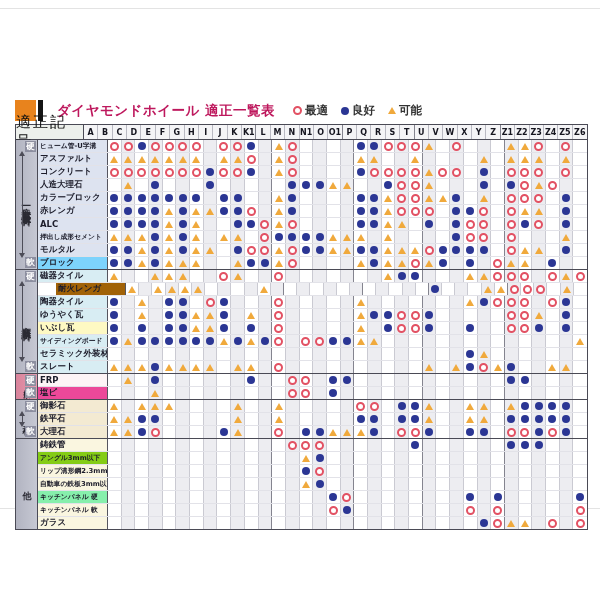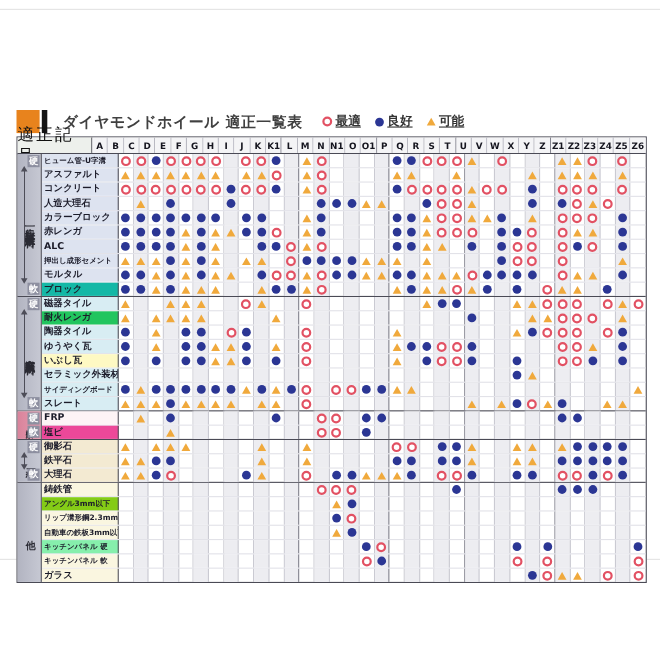--- a/index.html
+++ b/index.html
@@ -3,23 +3,23 @@
 <meta charset="utf-8">
 <style>
   html,body{margin:0;padding:0;background:#fff;}
   .page{position:relative;width:600px;height:600px;background:#ffffff;overflow:hidden;
         font-family:"DejaVu Sans","Liberation Sans",sans-serif;color:#111;}
   .hairline{position:absolute;left:0;right:0;height:1px;background:#e3e3e3;}
   
   .titlebar{position:absolute;left:15px;top:99px;right:10px;height:23px;display:flex;align-items:center;}
   .logo-orange{width:21px;height:21px;background:#e8831d;display:inline-block;}
   .logo-stripe{width:5px;height:21px;background:#141414;margin-left:2px;display:inline-block;}
-  .title-text{margin-left:14px;font-size:13.5px;font-weight:bold;letter-spacing:.5px;color:#404040;white-space:nowrap;}
+  .title-text{margin-left:14px;font-size:13.5px;font-weight:bold;letter-spacing:.5px;color:#be185d;white-space:nowrap;}
   .legend{display:flex;margin-left:18px;gap:13px;align-items:center;}
-  .leg-item{display:flex;align-items:center;gap:3px;font-size:11.5px;font-weight:bold;color:#333;white-space:nowrap;text-decoration:underline;}
+  .leg-item{display:flex;align-items:center;gap:3px;font-size:11.5px;font-weight:bold;color:#333;white-space:nowrap;}
   
   .sym{display:inline-block;}
   .sym-o{width:5px;height:5px;border:2px solid #e25163;border-radius:50%;background:#fff;}
   .sym-b{width:8px;height:8px;border-radius:50%;background:#2b3694;}
   .sym-t{width:0;height:0;border-left:4.5px solid transparent;border-right:4.5px solid transparent;border-bottom:7.5px solid #f0a93c;}
   
   .dtable{position:absolute;left:15px;top:124px;width:573px;border:1px solid #4a4a55;background:#fff;box-sizing:border-box;}
   .thead{display:flex;height:14px;border-bottom:1px solid #4a4a55;}
   .corner{width:68px;box-sizing:border-box;border-right:1px solid #4a4a55;background:#edf0ec;
           font-size:15px;font-weight:normal;display:flex;align-items:center;justify-content:center;letter-spacing:2px;}
@@ -915,21 +915,21 @@
                   <span class="sym sym-t"></span>
                 </div>
                 <div class="cell"></div>
                 <div class="cell alt">
                   <span class="sym sym-b"></span>
                 </div>
                 <div class="cell"></div>
               </div>
             </div>
             <div class="mrow">
-              <div class="rlabel" style="background: #14b8a6;">ブロック</div>
+              <div class="rlabel" style="background: #7dd3fc;">ブロック</div>
               <div class="cells">
                 <div class="cell">
                   <span class="sym sym-b"></span>
                 </div>
                 <div class="cell alt">
                   <span class="sym sym-b"></span>
                 </div>
                 <div class="cell">
                   <span class="sym sym-t"></span>
                 </div>
@@ -1089,21 +1089,21 @@
                 </div>
                 <div class="cell alt">
                   <span class="sym sym-t"></span>
                 </div>
                 <div class="cell">
                   <span class="sym sym-o"></span>
                 </div>
               </div>
             </div>
             <div class="mrow">
-              <div class="rlabel" style="background: #22c55e;">耐火レンガ</div>
+              <div class="rlabel" style="background: #a16207; margin-left: 18px;">耐火レンガ</div>
               <div class="cells">
                 <div class="cell">
                   <span class="sym sym-t"></span>
                 </div>
                 <div class="cell alt"></div>
                 <div class="cell">
                   <span class="sym sym-t"></span>
                 </div>
                 <div class="cell alt">
                   <span class="sym sym-t"></span>
@@ -1381,20 +1381,100 @@
                   <span class="sym sym-b"></span>
                 </div>
                 <div class="cell"></div>
                 <div class="cell alt">
                   <span class="sym sym-b"></span>
                 </div>
                 <div class="cell"></div>
               </div>
             </div>
             <div class="mrow">
+              <div class="rlabel small" style="background: rgb(216, 237, 243);">サイディングボード</div>
+              <div class="cells">
+                <div class="cell">
+                  <span class="sym sym-b"></span>
+                </div>
+                <div class="cell alt">
+                  <span class="sym sym-t"></span>
+                </div>
+                <div class="cell">
+                  <span class="sym sym-b"></span>
+                </div>
+                <div class="cell alt">
+                  <span class="sym sym-b"></span>
+                </div>
+                <div class="cell">
+                  <span class="sym sym-b"></span>
+                </div>
+                <div class="cell alt">
+                  <span class="sym sym-b"></span>
+                </div>
+                <div class="cell">
+                  <span class="sym sym-b"></span>
+                </div>
+                <div class="cell alt">
+                  <span class="sym sym-b"></span>
+                </div>
+                <div class="cell">
+                  <span class="sym sym-t"></span>
+                </div>
+                <div class="cell alt">
+                  <span class="sym sym-b"></span>
+                </div>
+                <div class="cell">
+                  <span class="sym sym-t"></span>
+                </div>
+                <div class="cell alt hv">
+                  <span class="sym sym-b"></span>
+                </div>
+                <div class="cell">
+                  <span class="sym sym-o"></span>
+                </div>
+                <div class="cell alt"></div>
+                <div class="cell">
+                  <span class="sym sym-o"></span>
+                </div>
+                <div class="cell alt">
+                  <span class="sym sym-o"></span>
+                </div>
+                <div class="cell">
+                  <span class="sym sym-b"></span>
+                </div>
+                <div class="cell alt hv">
+                  <span class="sym sym-b"></span>
+                </div>
+                <div class="cell">
+                  <span class="sym sym-t"></span>
+                </div>
+                <div class="cell alt">
+                  <span class="sym sym-t"></span>
+                </div>
+                <div class="cell"></div>
+                <div class="cell alt"></div>
+                <div class="cell hv"></div>
+                <div class="cell alt"></div>
+                <div class="cell"></div>
+                <div class="cell alt"></div>
+                <div class="cell"></div>
+                <div class="cell alt"></div>
+                <div class="cell hv"></div>
+                <div class="cell alt"></div>
+                <div class="cell"></div>
+                <div class="cell alt"></div>
+                <div class="cell"></div>
+                <div class="cell alt"></div>
+                <div class="cell">
+                  <span class="sym sym-t"></span>
+                </div>
+              </div>
+            </div>
+            <div class="mrow">
               <div class="rlabel" style="background: rgb(216, 237, 243);">セラミック外装材</div>
               <div class="cells">
                 <div class="cell"></div>
                 <div class="cell alt"></div>
                 <div class="cell"></div>
                 <div class="cell alt"></div>
                 <div class="cell"></div>
                 <div class="cell alt"></div>
                 <div class="cell"></div>
                 <div class="cell alt"></div>
@@ -1422,100 +1502,20 @@
                 <div class="cell alt">
                   <span class="sym sym-t"></span>
                 </div>
                 <div class="cell hv"></div>
                 <div class="cell alt"></div>
                 <div class="cell"></div>
                 <div class="cell alt"></div>
                 <div class="cell"></div>
                 <div class="cell alt"></div>
                 <div class="cell"></div>
-              </div>
-            </div>
-            <div class="mrow">
-              <div class="rlabel small" style="background: rgb(216, 237, 243);">サイディングボード</div>
-              <div class="cells">
-                <div class="cell">
-                  <span class="sym sym-b"></span>
-                </div>
-                <div class="cell alt">
-                  <span class="sym sym-t"></span>
-                </div>
-                <div class="cell">
-                  <span class="sym sym-b"></span>
-                </div>
-                <div class="cell alt">
-                  <span class="sym sym-b"></span>
-                </div>
-                <div class="cell">
-                  <span class="sym sym-b"></span>
-                </div>
-                <div class="cell alt">
-                  <span class="sym sym-b"></span>
-                </div>
-                <div class="cell">
-                  <span class="sym sym-b"></span>
-                </div>
-                <div class="cell alt">
-                  <span class="sym sym-b"></span>
-                </div>
-                <div class="cell">
-                  <span class="sym sym-t"></span>
-                </div>
-                <div class="cell alt">
-                  <span class="sym sym-b"></span>
-                </div>
-                <div class="cell">
-                  <span class="sym sym-t"></span>
-                </div>
-                <div class="cell alt hv">
-                  <span class="sym sym-b"></span>
-                </div>
-                <div class="cell">
-                  <span class="sym sym-o"></span>
-                </div>
-                <div class="cell alt"></div>
-                <div class="cell">
-                  <span class="sym sym-o"></span>
-                </div>
-                <div class="cell alt">
-                  <span class="sym sym-o"></span>
-                </div>
-                <div class="cell">
-                  <span class="sym sym-b"></span>
-                </div>
-                <div class="cell alt hv">
-                  <span class="sym sym-b"></span>
-                </div>
-                <div class="cell">
-                  <span class="sym sym-t"></span>
-                </div>
-                <div class="cell alt">
-                  <span class="sym sym-t"></span>
-                </div>
-                <div class="cell"></div>
-                <div class="cell alt"></div>
-                <div class="cell hv"></div>
-                <div class="cell alt"></div>
-                <div class="cell"></div>
-                <div class="cell alt"></div>
-                <div class="cell"></div>
-                <div class="cell alt"></div>
-                <div class="cell hv"></div>
-                <div class="cell alt"></div>
-                <div class="cell"></div>
-                <div class="cell alt"></div>
-                <div class="cell"></div>
-                <div class="cell alt"></div>
-                <div class="cell">
-                  <span class="sym sym-t"></span>
-                </div>
               </div>
             </div>
             <div class="mrow">
               <div class="rlabel" style="background: rgb(216, 237, 243);">スレート</div>
               <div class="cells">
                 <div class="cell">
                   <span class="sym sym-t"></span>
                 </div>
                 <div class="cell alt">
                   <span class="sym sym-t"></span>

